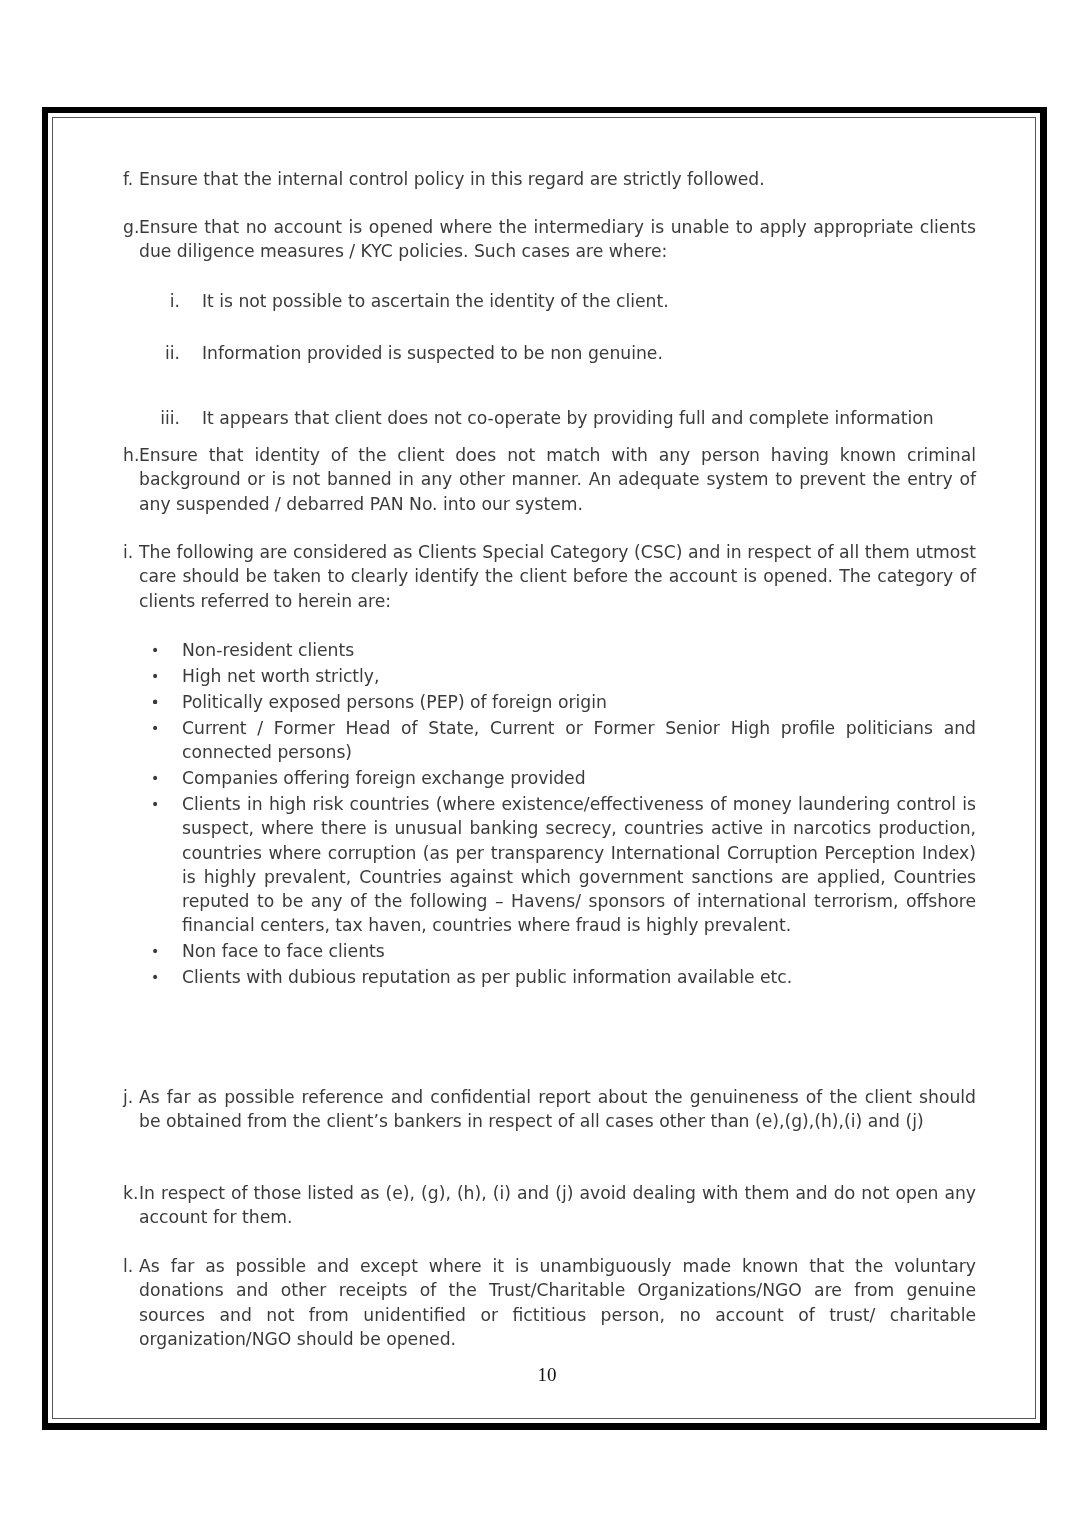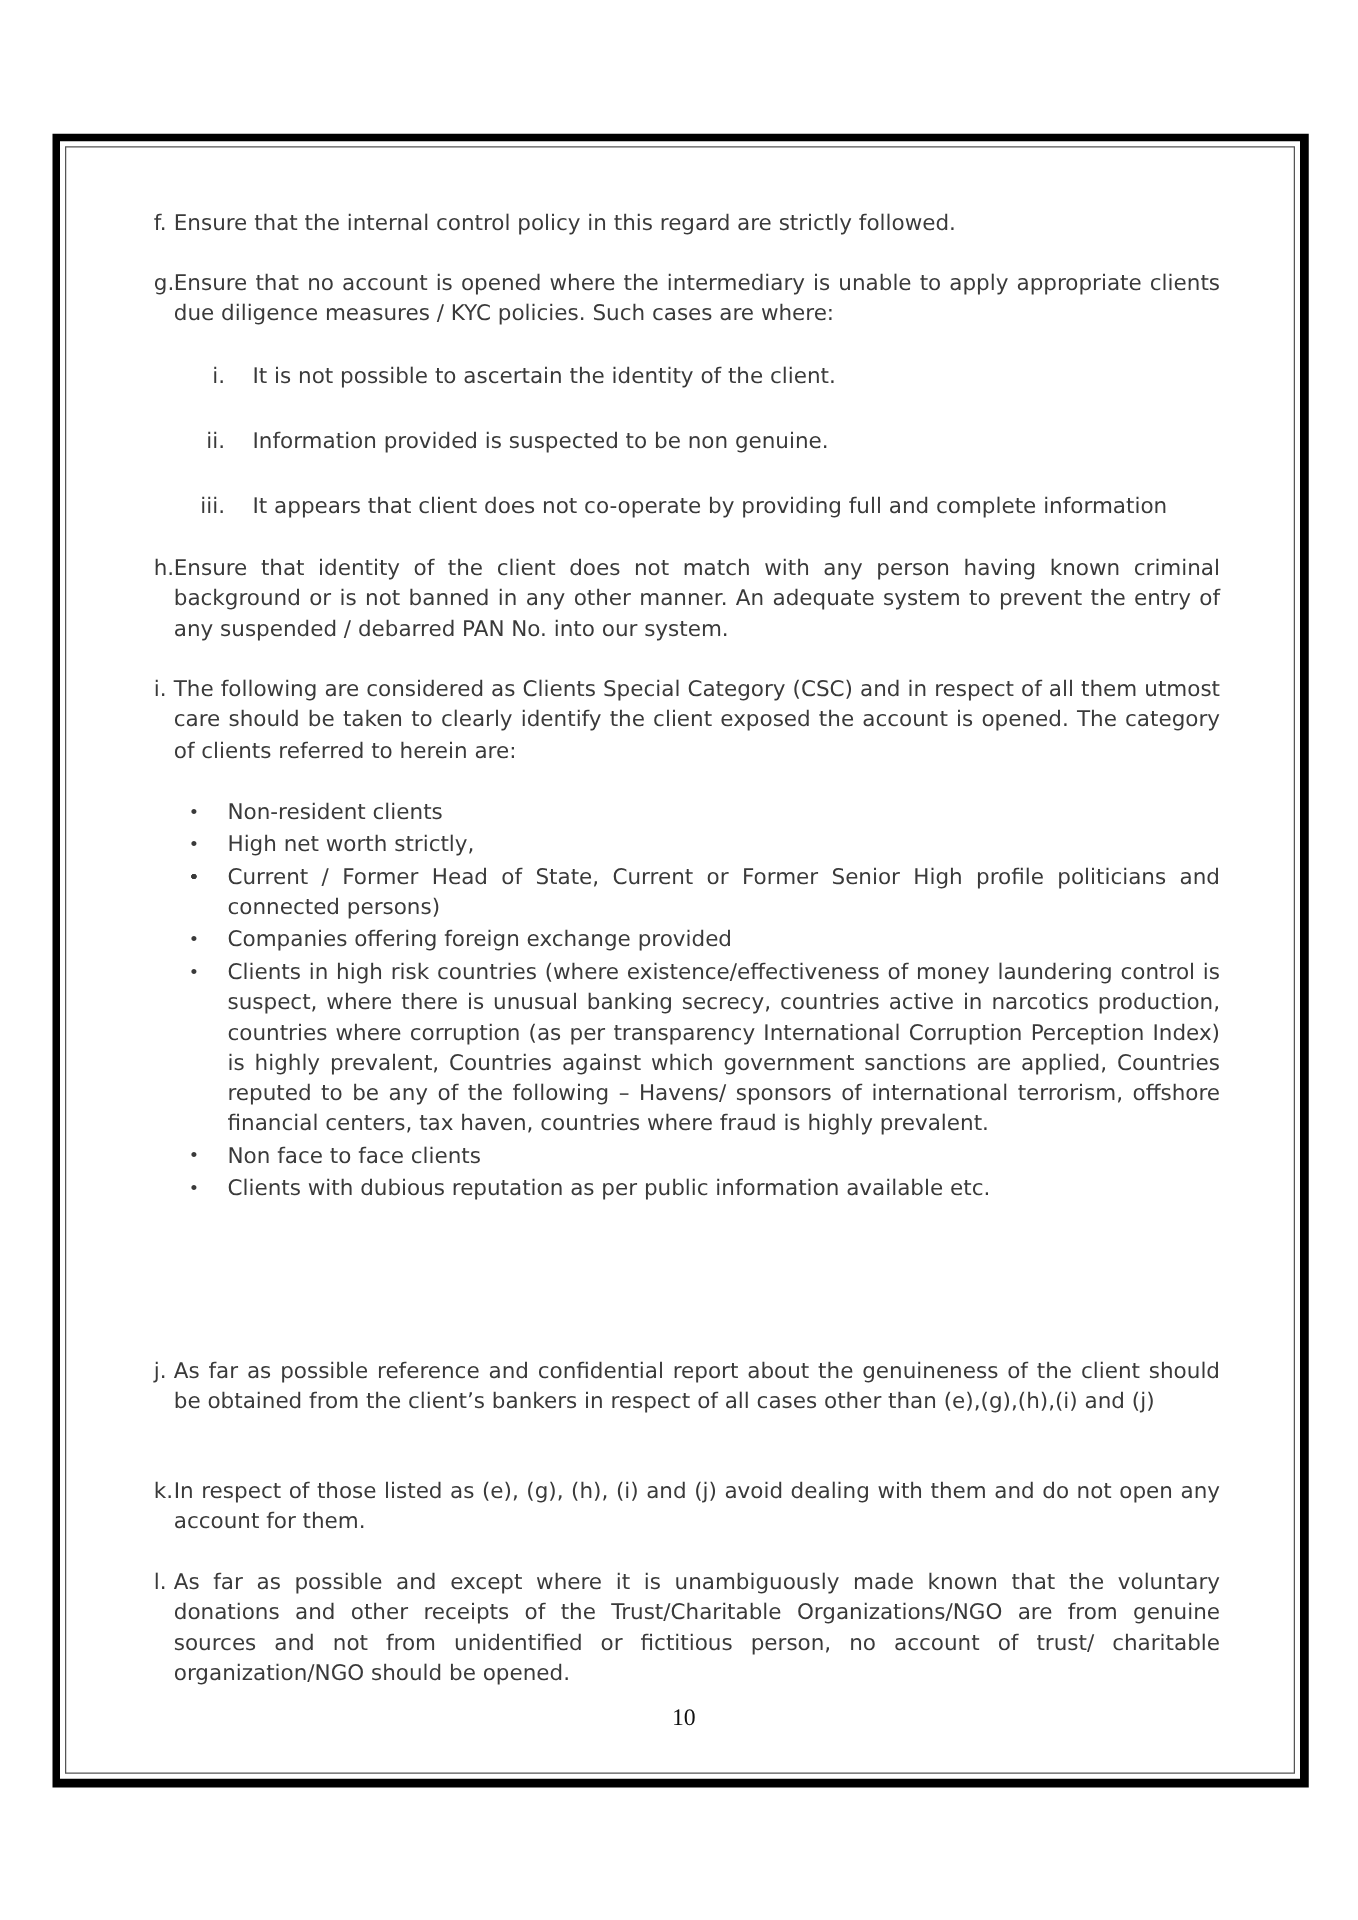--- a/index.html
+++ b/index.html
@@ -43,41 +43,41 @@
   </div>
 
   <div class="sub" style="top:289px;">
     <span class="lbl">i.</span>
     <div class="txt">It is not possible to ascertain the identity of the client.</div>
   </div>
   <div class="sub" style="top:341px;">
     <span class="lbl">ii.</span>
     <div class="txt">Information provided is suspected to be non genuine.</div>
   </div>
-  <div class="sub" style="top:393px;">
+  <div class="sub" style="top:406px;">
     <span class="lbl">iii.</span>
     <div class="txt">It appears that client does not co-operate by providing full and complete information</div>
   </div>
 
   <div class="item" style="top:443px;">
     <span class="lbl">h.</span>
     <div class="txt">Ensure that identity of the client does not match with any person having known criminal background or is not banned in any other manner. An adequate system to prevent the entry of any suspended / debarred PAN No. into our system.</div>
   </div>
 
   <div class="item" style="top:540px;">
     <span class="lbl">i.</span>
-    <div class="txt">The following are considered as Clients Special Category (CSC) and in respect of all them utmost care should be taken to clearly identify the client exposed the account is opened. The category of clients referred to herein are:</div>
+    <div class="txt">The following are considered as Clients Special Category (CSC) and in respect of all them utmost care should be taken to clearly identify the client before the account is opened. The category of clients referred to herein are:</div>
   </div>
 
   <ul class="bullets">
     <li><span class="dot">•</span><span>Non-resident clients</span></li>
     <li><span class="dot">•</span><span>High net worth strictly,</span></li>
     <li><span class="dot">•</span></li>
     <li><span class="dot">•</span></li>
-    <li><span class="dot">•</span></li>
+    <li><span class="dot">•</span><span>Politically exposed persons (PEP) of foreign origin</span></li>
     <li><span class="dot">•</span><span>Current / Former Head of State, Current or Former Senior High profile politicians and connected persons)</span></li>
     <li><span class="dot">•</span><span>Companies offering foreign exchange provided</span></li>
     <li><span class="dot">•</span><span>Clients in high risk countries (where existence/effectiveness of money laundering control is suspect, where there is unusual banking secrecy, countries active in narcotics production, countries where corruption (as per transparency International Corruption Perception Index) is highly prevalent, Countries against which government sanctions are applied, Countries reputed to be any of the following – Havens/ sponsors of international terrorism, offshore financial centers, tax haven, countries where fraud is highly prevalent.</span></li>
     <li><span class="dot">•</span><span>Non face to face clients</span></li>
     <li><span class="dot">•</span><span>Clients with dubious reputation as per public information available etc.</span></li>
   </ul>
 
   <div class="item" style="top:1085px;">
     <span class="lbl">j.</span>
     <div class="txt">As far as possible reference and confidential report about the genuineness of the client should be obtained from the client’s bankers in respect of all cases other than (e),(g),(h),(i) and (j)</div>

